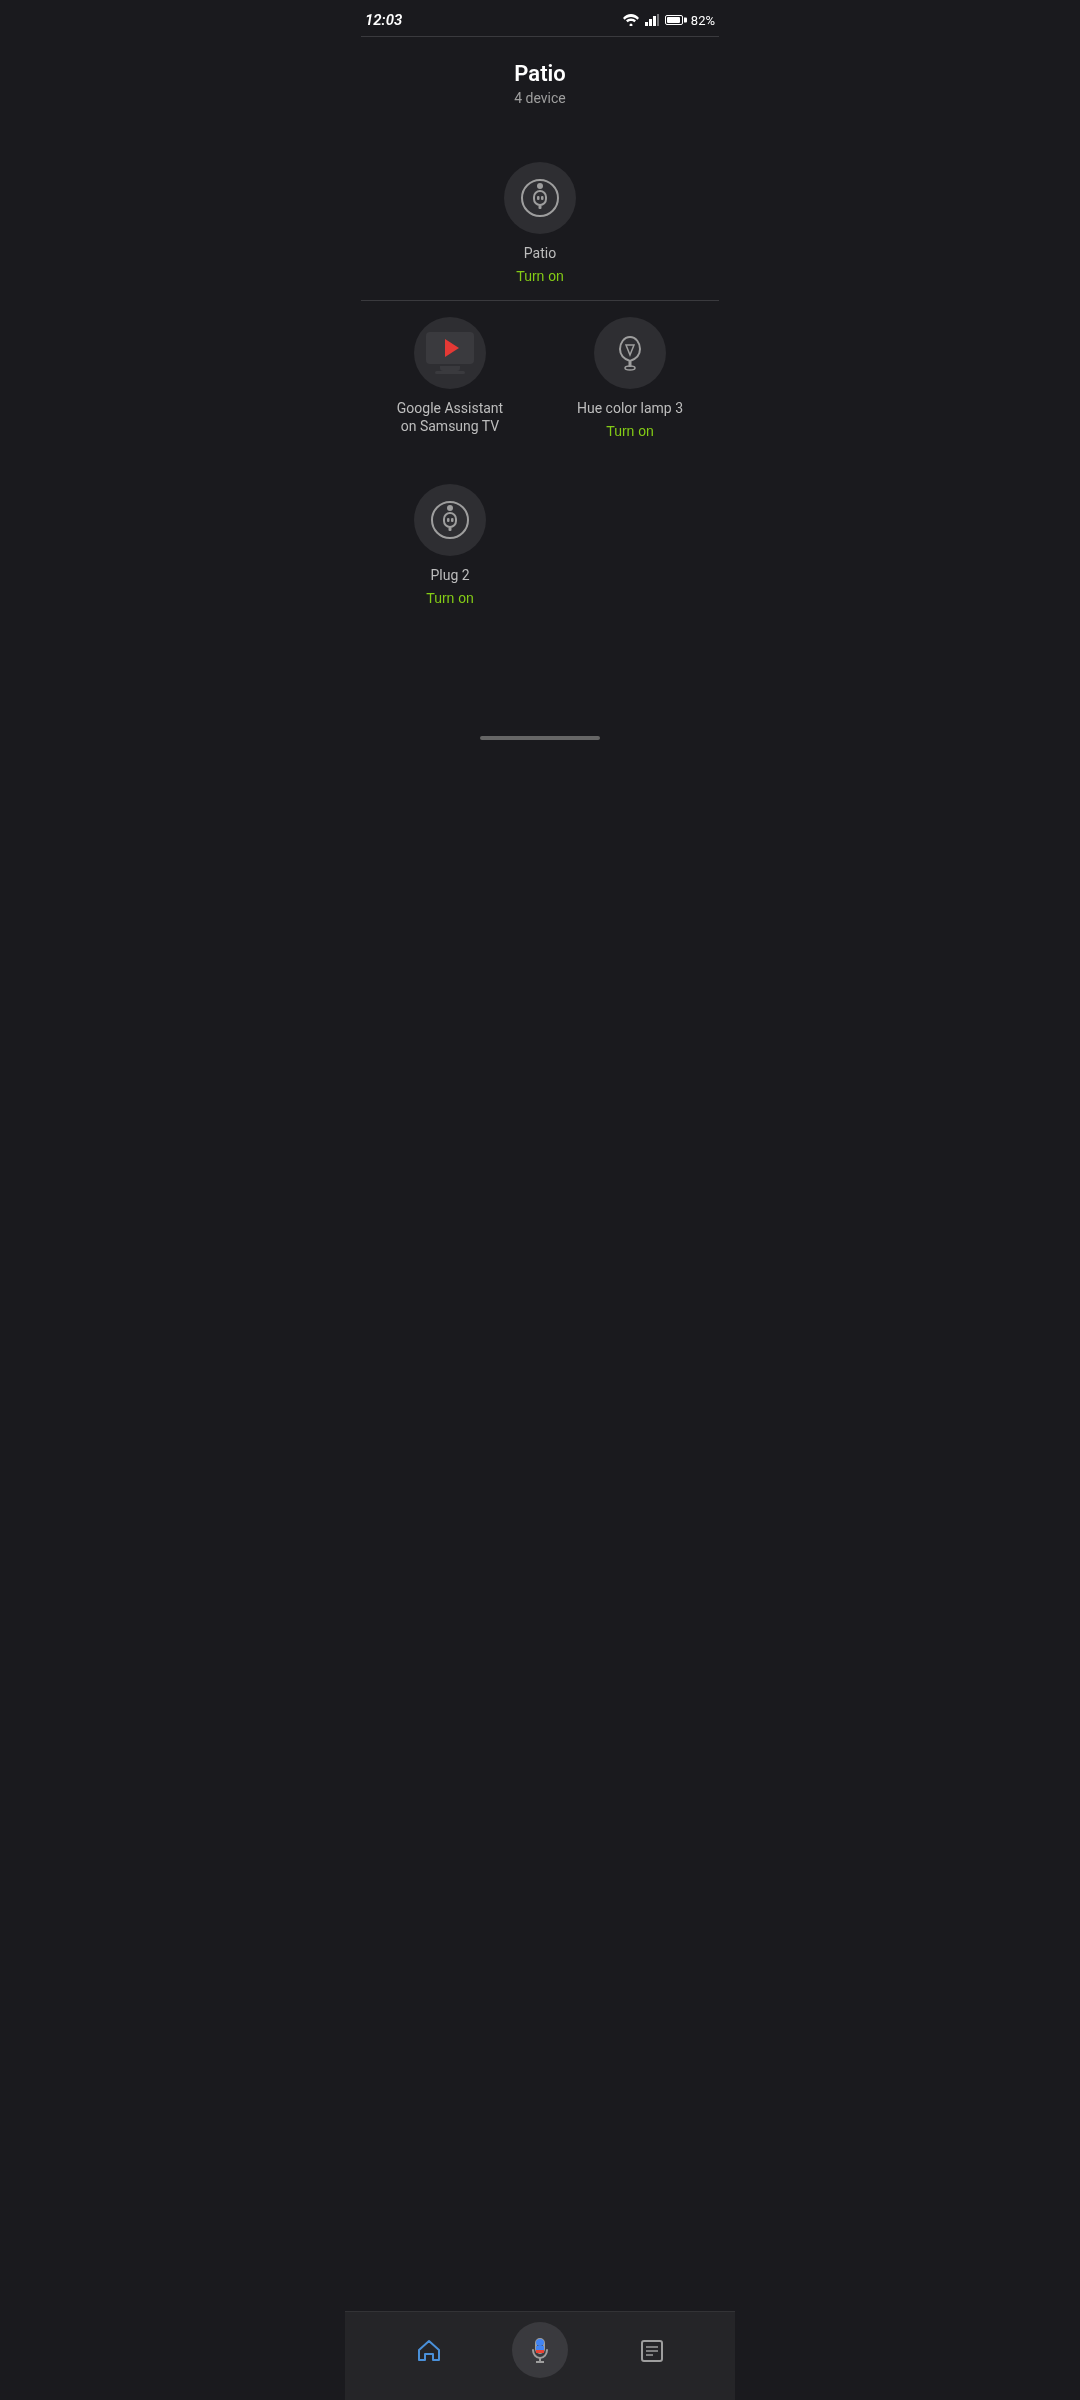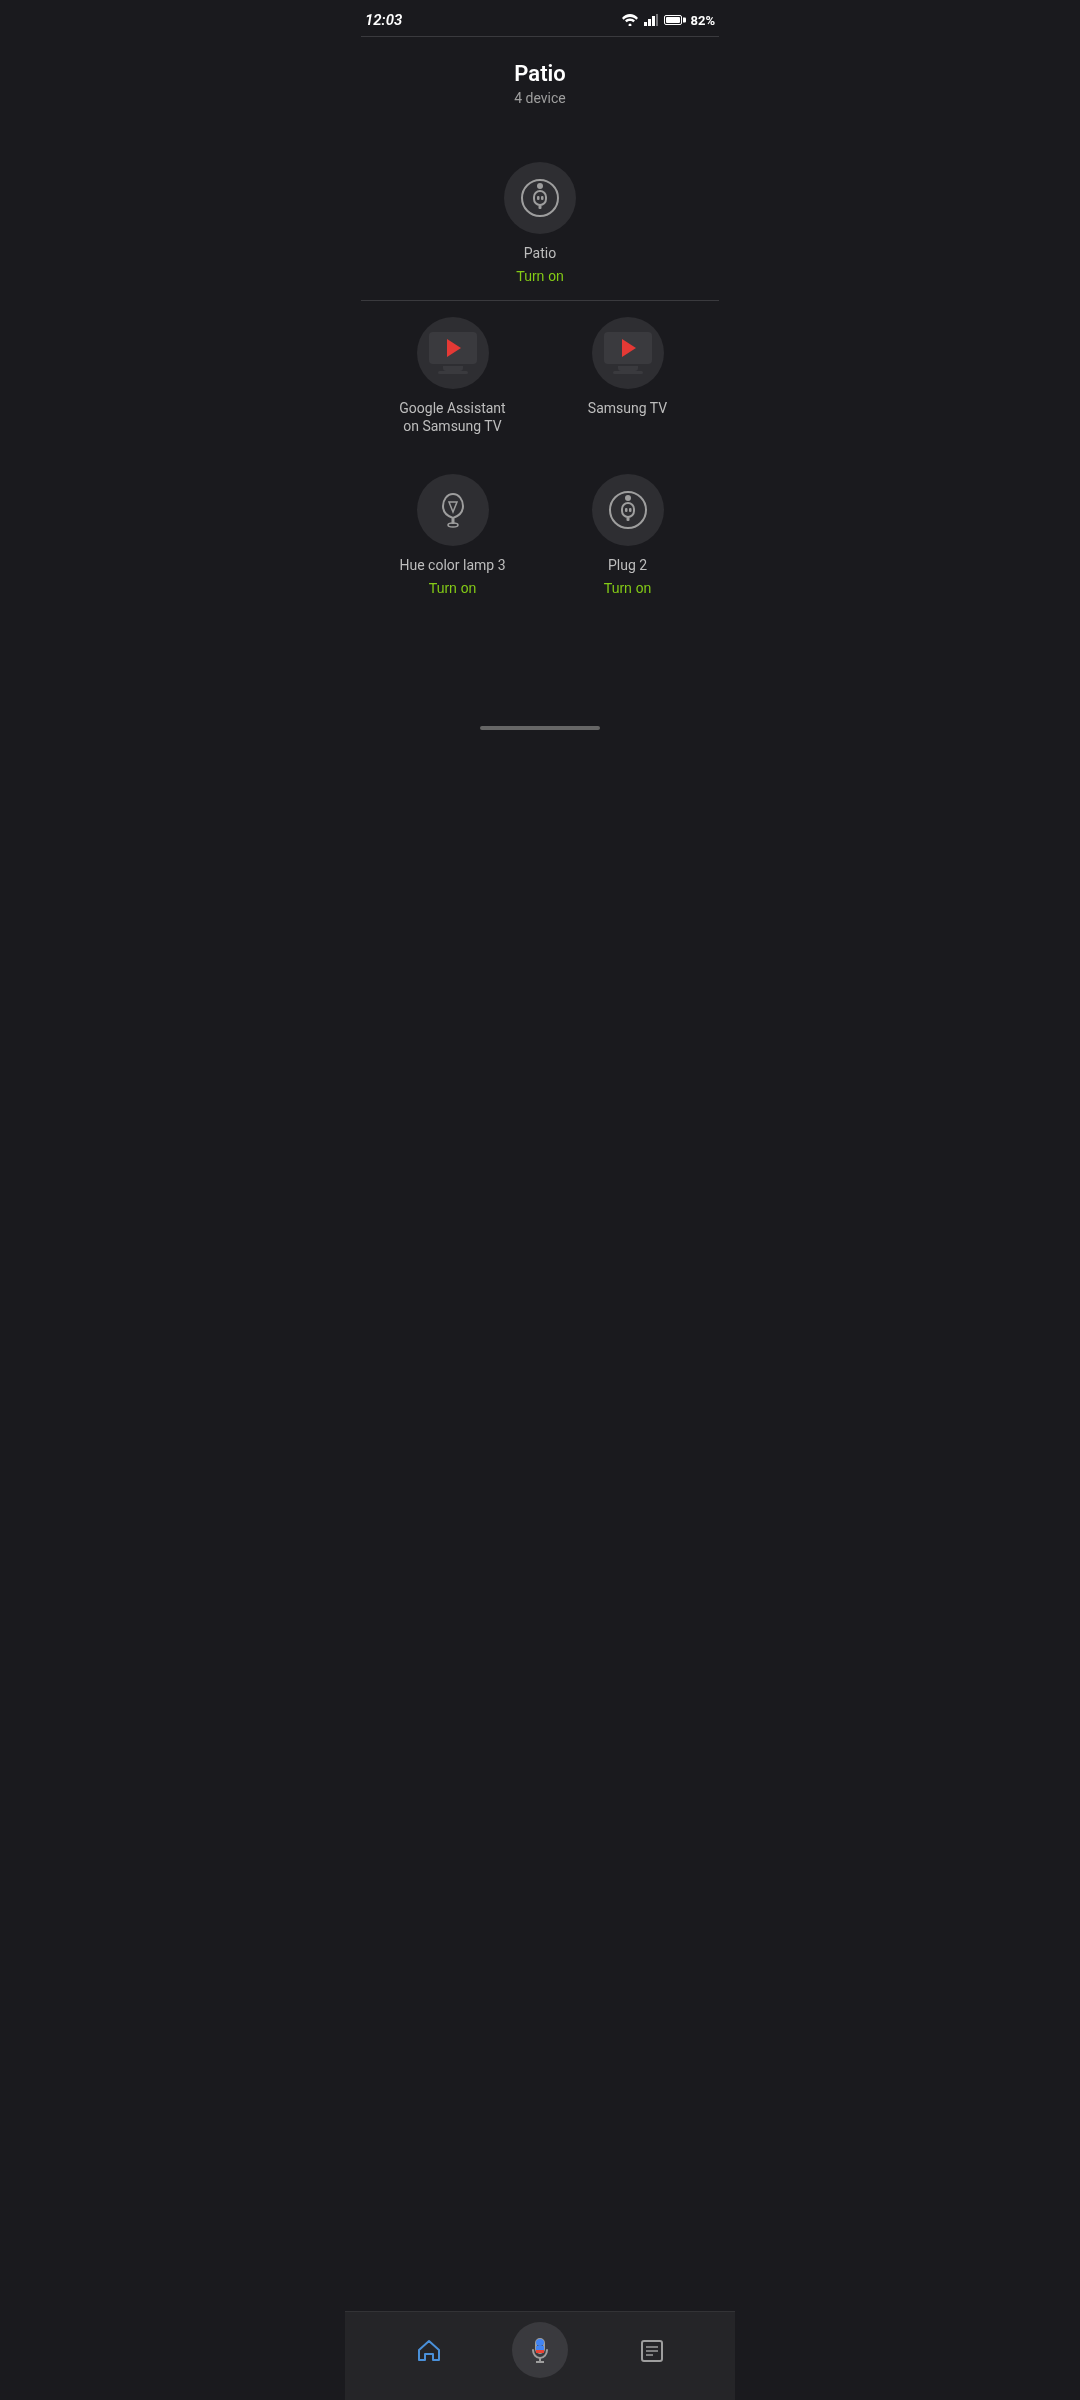--- a/index.html
+++ b/index.html
@@ -27,21 +27,21 @@
 
     .status-time {
       font-size: 15px;
       font-weight: 600;
       color: #ffffff;
       font-style: italic;
     }
 
     .battery-text {
       font-size: 13px;
-      font-weight: 700;
+      font-weight: 400;
     }
 
     
     .sys-icons {
       display: flex;
       align-items: center;
       gap: 6px;
     }
 
     
@@ -67,20 +67,21 @@
     .section-subtitle {
       font-size: 14px;
       color: #9e9e9e;
       margin-bottom: 20px;
     }
 
     
     .device-grid {
       display: grid;
       grid-template-columns: 1fr 1fr;
+      gap: 10px;
       padding: 0 20px 20px 20px;
     }
 
     .device-single {
       display: flex;
       flex-direction: column;
       align-items: center;
       padding: 16px 10px;
     }
 
@@ -305,32 +306,20 @@
           <div class="tv-screen">
             <div class="tv-play"></div>
           </div>
           <div class="tv-stand"></div>
           <div class="tv-base"></div>
         </div>
       </div>
       <div class="device-name">Google Assistant<br>on Samsung TV</div>
     </div>
 
-    <div class="device-card">
-      <div class="device-icon-wrapper">
-        <div class="tv-icon">
-          <div class="tv-screen">
-            <div class="tv-play"></div>
-          </div>
-          <div class="tv-stand"></div>
-          <div class="tv-base"></div>
-        </div>
-      </div>
-      <div class="device-name">Samsung TV</div>
-    </div>
 
     <div class="device-card">
       <div class="device-icon-wrapper">
         <svg width="44" height="44" viewBox="0 0 44 44" fill="none">
 
           <path d="M22 6 C16 6 12 12 12 18 C12 24 16 28 22 30 C28 28 32 24 32 18 C32 12 28 6 22 6Z" stroke="#9e9e9e" stroke-width="2" fill="none"></path>
 
           <rect x="20.5" y="30" width="3" height="6" rx="1" fill="#9e9e9e"></rect>
 
           <ellipse cx="22" cy="37" rx="5" ry="2" stroke="#9e9e9e" stroke-width="1.5" fill="none"></ellipse>

